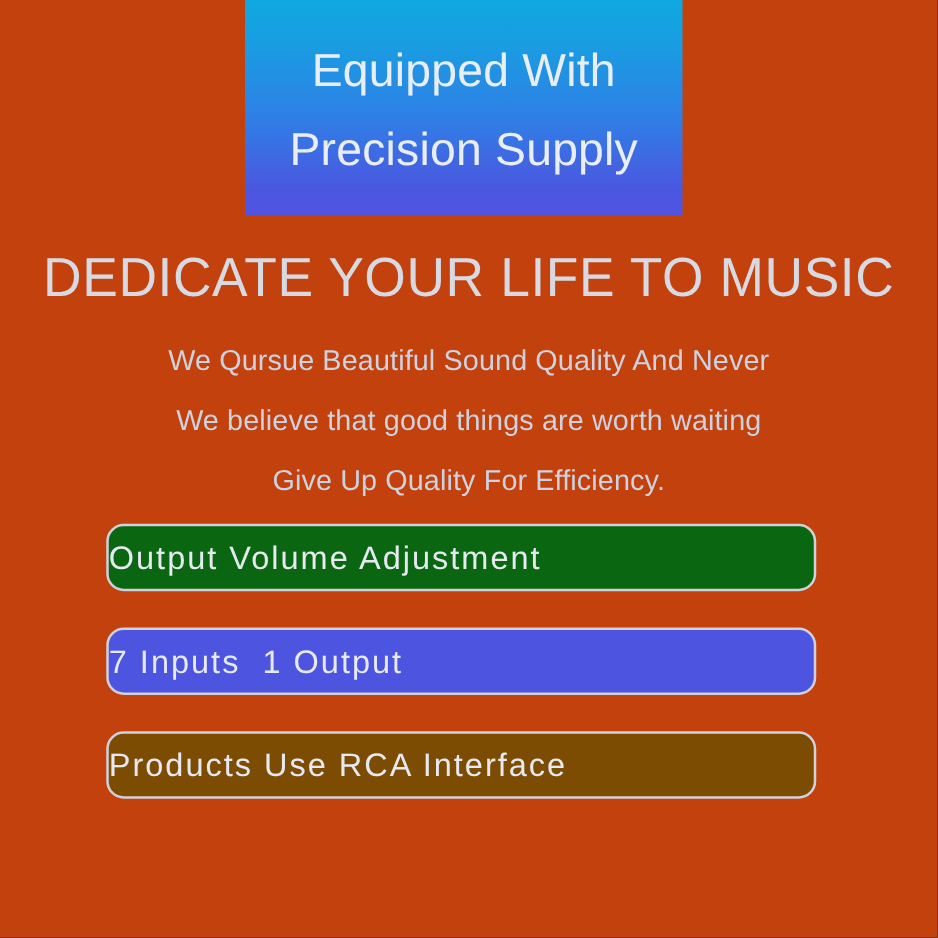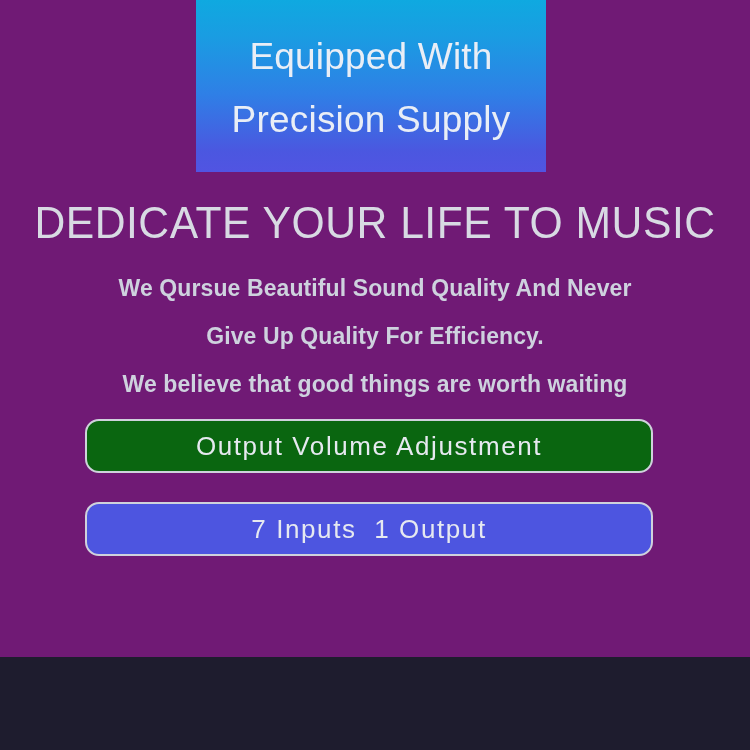--- a/index.html
+++ b/index.html
@@ -11,22 +11,22 @@
     height: 750px;
     background: #1e1c2e;
     font-family: "Liberation Sans", sans-serif;
     overflow: hidden;
     position: relative;
   }
 
   .page {
     position: relative;
     width: 750px;
-    height: 657px;
-    background: #701a75;
+    height: 750px;
+    background: #c2410c;
   }
 
   
   .banner {
     position: absolute;
     left: 196px;
     top: 0px;
     width: 350px;
     height: 172px;
     background: linear-gradient(180deg, #0fa9e0 0%, #1a9ce2 22%, #2f7fe6 55%, #4b57e0 88%, #5154e2 100%);
@@ -68,21 +68,21 @@
     position: absolute;
     left: 0;
     top: 264px;
     width: 750px;
     text-align: center;
   }
   .body-line {
     color: #ced2de;
     font-size: 23px;
     line-height: 48px;
-    font-weight: 700;
+    font-weight: 400;
     letter-spacing: 0.1px;
     white-space: nowrap;
   }
 
   
   .pills {
     position: absolute;
     left: 85px;
     top: 419px;
     width: 568px;
@@ -90,21 +90,20 @@
   .pill {
     position: relative;
     width: 568px;
     height: 54px;
     box-sizing: border-box;
     border: 2px solid #cfd2dc;
     border-radius: 14px;
     margin-bottom: 29px;
     display: flex;
     align-items: center;
-    justify-content: center;
   }
   .pill:last-child {
     margin-bottom: 0;
   }
   .pill-label {
     color: #e6e9f0;
     font-size: 26px;
     font-weight: 400;
     letter-spacing: 1.6px;
     white-space: pre;
@@ -122,31 +121,34 @@
 
   <div class="banner">
     <div class="banner-line">Equipped With</div>
     <div class="banner-line">Precision Supply</div>
   </div>
 
   <div class="headline">DEDICATE YOUR LIFE TO MUSIC</div>
 
   <div class="body-copy">
     <div class="body-line">We Qursue Beautiful Sound Quality And Never</div>
+    <div class="body-line">We believe that good things are worth waiting</div>
     <div class="body-line">Give Up Quality For Efficiency.</div>
-    <div class="body-line">We believe that good things are worth waiting</div>
   </div>
 
   <div class="pills">
 
     <div class="pill pill-green">
       <span class="pill-label">Output Volume Adjustment</span>
     </div>
 
     <div class="pill pill-indigo">
       <span class="pill-label">7 Inputs  1 Output</span>
     </div>
 
 
+    <div class="pill pill-brown">
+      <span class="pill-label">Products Use RCA Interface</span>
+    </div>
 
   </div>
 
 </div>
 
 </body></html>

